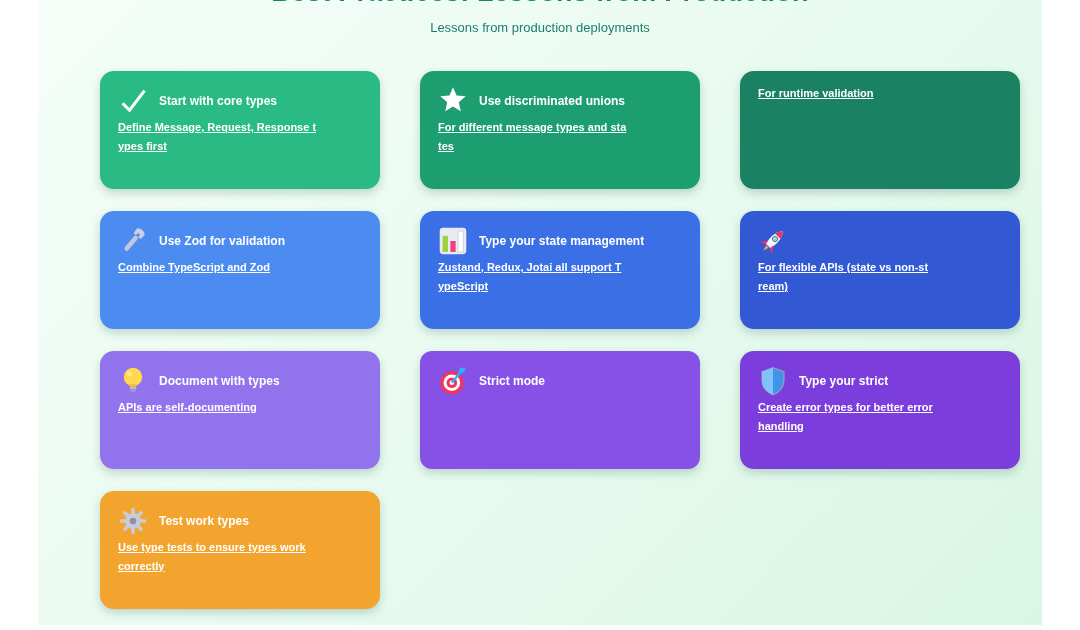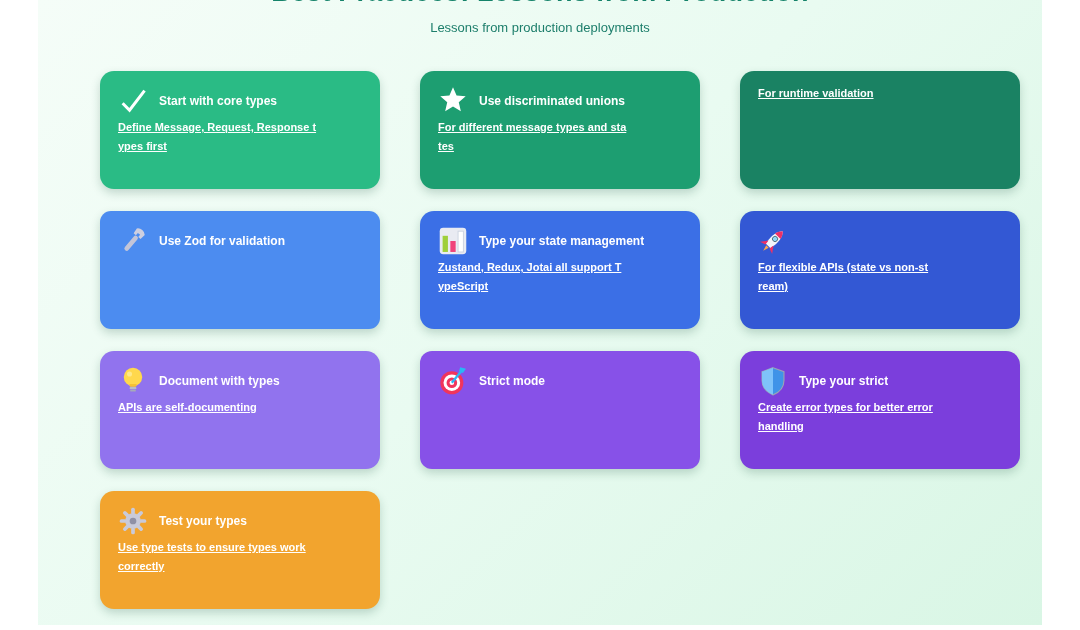--- a/index.html
+++ b/index.html
@@ -103,32 +103,33 @@
         <span class="card-title">Use discriminated unions</span>
       </div>
       <div class="card-desc">For different message types and sta
 tes</div>
     </div>
 
     <div class="card" style="background: rgb(26, 130, 99);">
       <div class="card-desc">For runtime validation</div>
     </div>
 
-    <div class="card" style="background: rgb(76, 140, 240); border-radius: 11px;">
+    <div class="card" style="background: rgb(76, 140, 240);">
       <div class="card-head">
         <span class="card-icon">
           <svg width="30" height="30" viewBox="0 0 26 26">
             <g transform="rotate(40 13 13)">
               <path d="M8.5 2.5 a6 6 0 0 1 9 0 l-0.6 5 h-2.6 v-2.6 h-2.6 v2.6 H9.1 z" fill="#cdcfe0"></path>
               <rect x="11" y="7.5" width="4" height="16" rx="2" fill="#c3c5d8"></rect>
             </g>
           </svg>
         </span>
         <span class="card-title">Use Zod for validation</span>
       </div>
+      <div class="card-desc">Combine TypeScript and Zod</div>
     </div>
 
     <div class="card" style="background: rgb(59, 111, 230);">
       <div class="card-head">
         <span class="card-icon">
           <svg width="30" height="30" viewBox="0 0 26 26">
             <rect x="1.5" y="1.5" width="23" height="23" rx="3" fill="#e9ebf2"></rect>
             <rect x="4" y="8.5" width="4.6" height="14" fill="#9fcf3a"></rect>
             <rect x="10.7" y="13" width="4.6" height="9.5" fill="#f0437a"></rect>
             <rect x="17.4" y="4.5" width="4.6" height="18" fill="#ffffff" stroke="#ccd3e0" stroke-width="0.8"></rect>
@@ -216,20 +217,20 @@
               <rect x="11.4" y="1.5" width="3.2" height="6" rx="1.4" transform="rotate(135 13 13)"></rect>
               <rect x="11.4" y="1.5" width="3.2" height="6" rx="1.4" transform="rotate(180 13 13)"></rect>
               <rect x="11.4" y="1.5" width="3.2" height="6" rx="1.4" transform="rotate(225 13 13)"></rect>
               <rect x="11.4" y="1.5" width="3.2" height="6" rx="1.4" transform="rotate(270 13 13)"></rect>
               <rect x="11.4" y="1.5" width="3.2" height="6" rx="1.4" transform="rotate(315 13 13)"></rect>
               <circle cx="13" cy="13" r="6.8"></circle>
             </g>
             <circle cx="13" cy="13" r="2.9" fill="#8f90a6"></circle>
           </svg>
         </span>
-        <span class="card-title">Test your types</span>
+        <span class="card-title">Test work types</span>
       </div>
       <div class="card-desc">Use type tests to ensure types work
 correctly</div>
     </div>
 
   </div>
 </div>
 
 </body></html>

